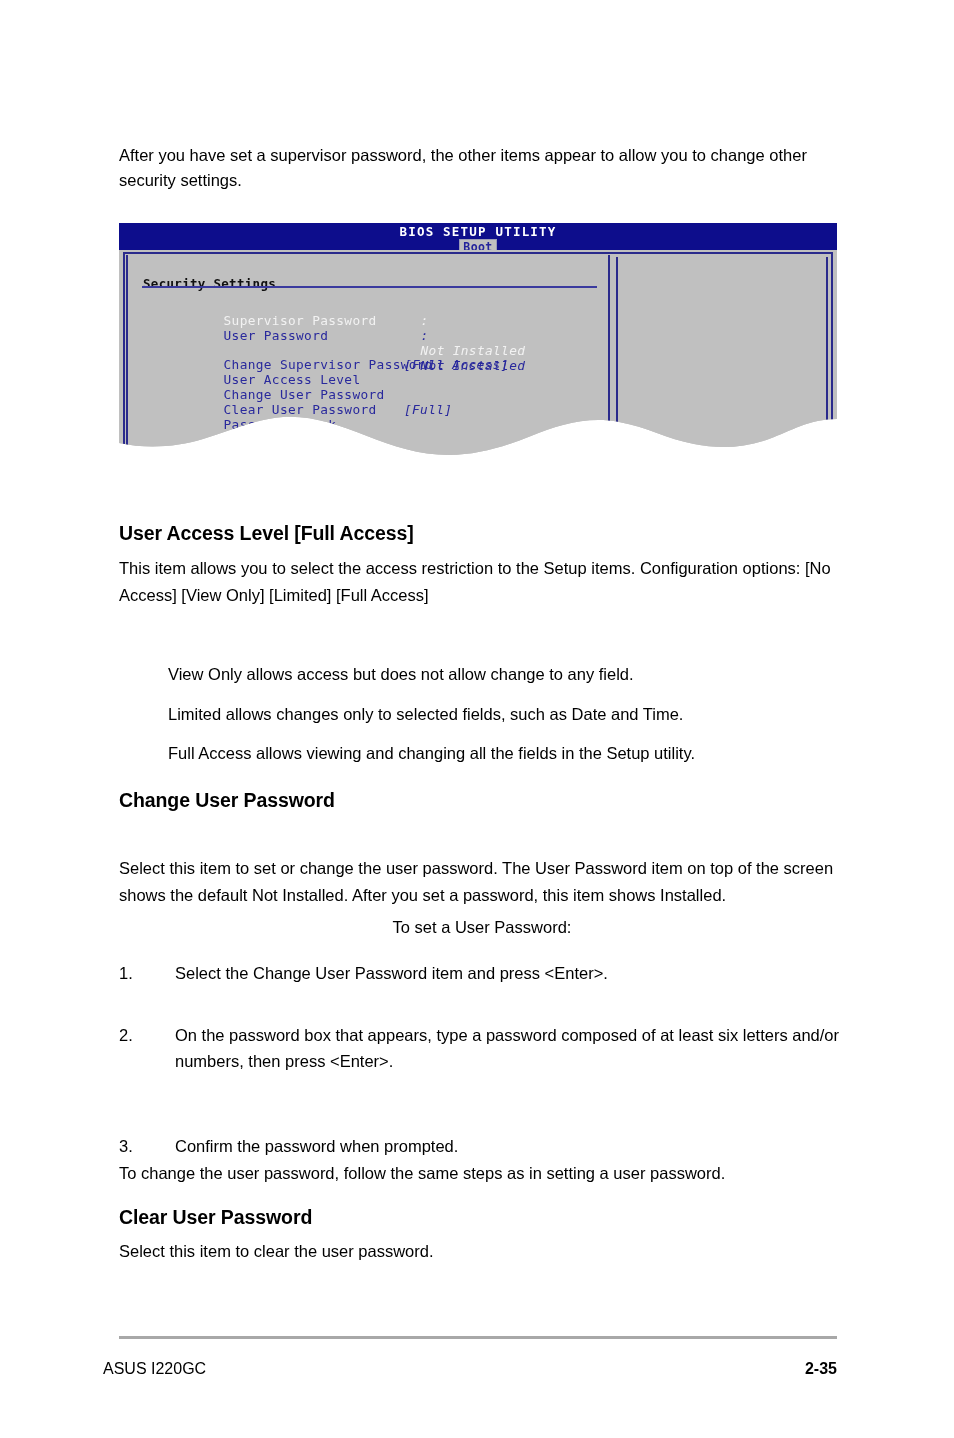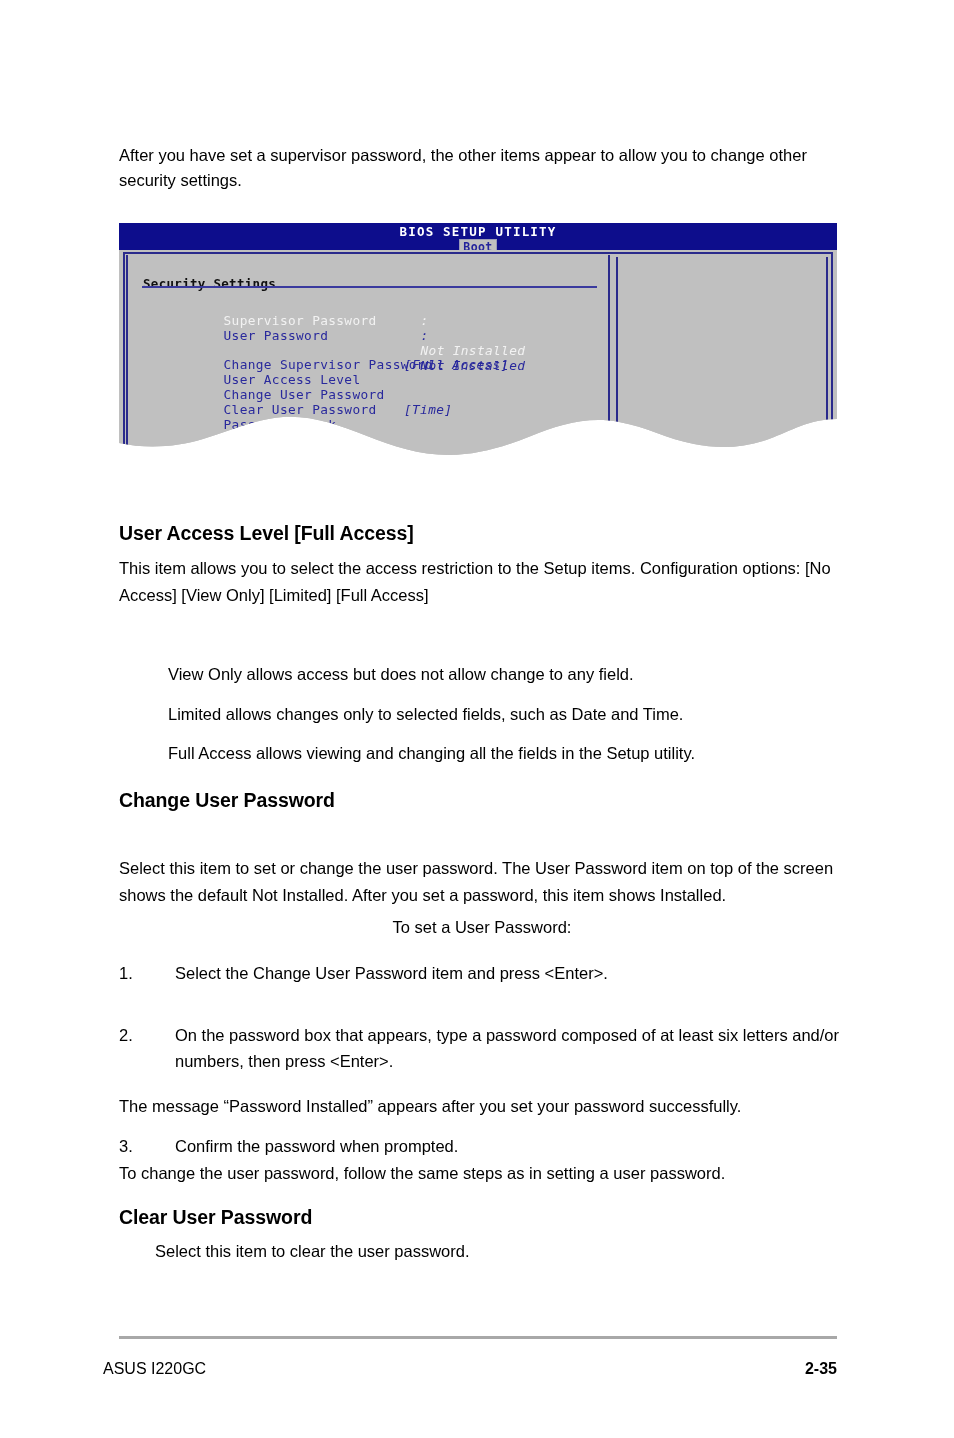--- a/index.html
+++ b/index.html
@@ -312,21 +312,21 @@
           <span>Change User Password</span>
         </div>
 
         <div class="bios-row c-blue" style="top:137px;">
           <span>Clear User Password</span>
         </div>
 
         <div class="bios-row c-blue" style="top:152px;">
           <span>Password Check</span>
         </div>
-        <div class="bios-val c-blue" style="left:285px; top:152px;">[Time]</div>
+        <div class="bios-val c-blue" style="left:285px; top:152px;">[Full]</div>
       </div>
     </div>
   </div>
 
   <div class="body-block" style="top:521px;">
     <h2 class="section">User Access Level [Full Access]</h2>
   </div>
   <div class="body-block" style="top:555px;">
     <p class="para">This item allows you to select the access restriction to the Setup items. Configuration options: [No Access] [View Only] [Limited] [Full Access]</p>
   </div>
@@ -357,31 +357,28 @@
   </div>
   <div class="body-block numlist" style="top:995px;">
     <span class="num">2.</span>
     <span class="txt">On the password box that appears, type a password composed of at least six letters and/or numbers, then press &lt;Enter&gt;.</span>
   </div>
   <div class="body-block numlist" style="top:1053px;">
     <span class="num">3.</span>
     <span class="txt">Confirm the password when prompted.</span>
   </div>
 
-  <div class="body-block" style="top:1093px;">
-    <p class="para">The message “Password Installed” appears after you set your password successfully.</p>
-  </div>
   <div class="body-block" style="top:1160px;">
     <p class="para">To change the user password, follow the same steps as in setting a user password.</p>
   </div>
 
   <div class="body-block" style="top:1205px;">
     <h2 class="section">Clear User Password</h2>
   </div>
-  <div class="body-block" style="top:1238px;margin-left:36px;">
+  <div class="body-block" style="top:1238px;">
     <p class="para">Select this item to clear the user password.</p>
   </div>
 
   <div class="footer-rule"></div>
   <div class="footer-left">ASUS I220GC</div>
   <div class="footer-right">2-35</div>
 
 </div>
 
 </body></html>

